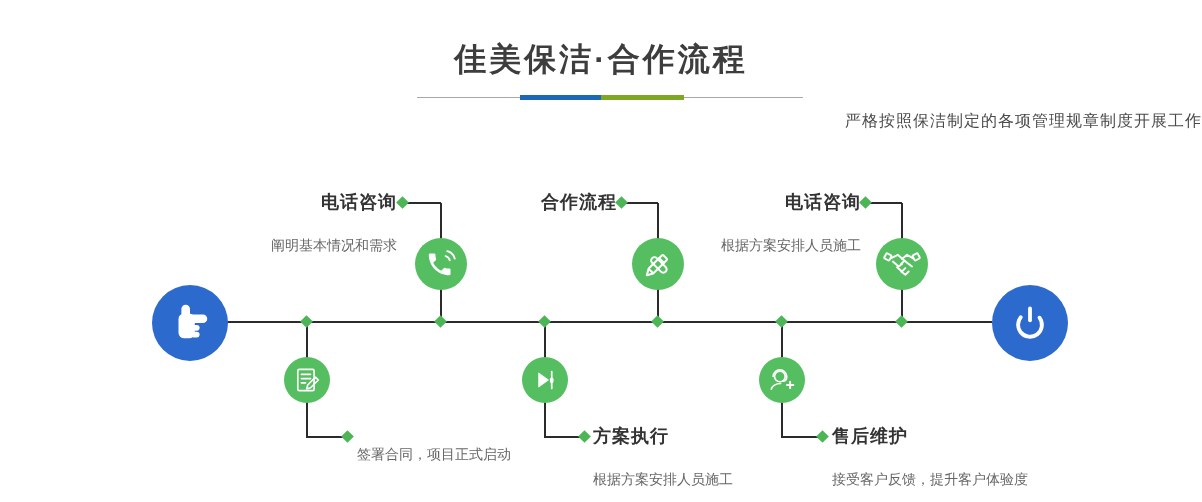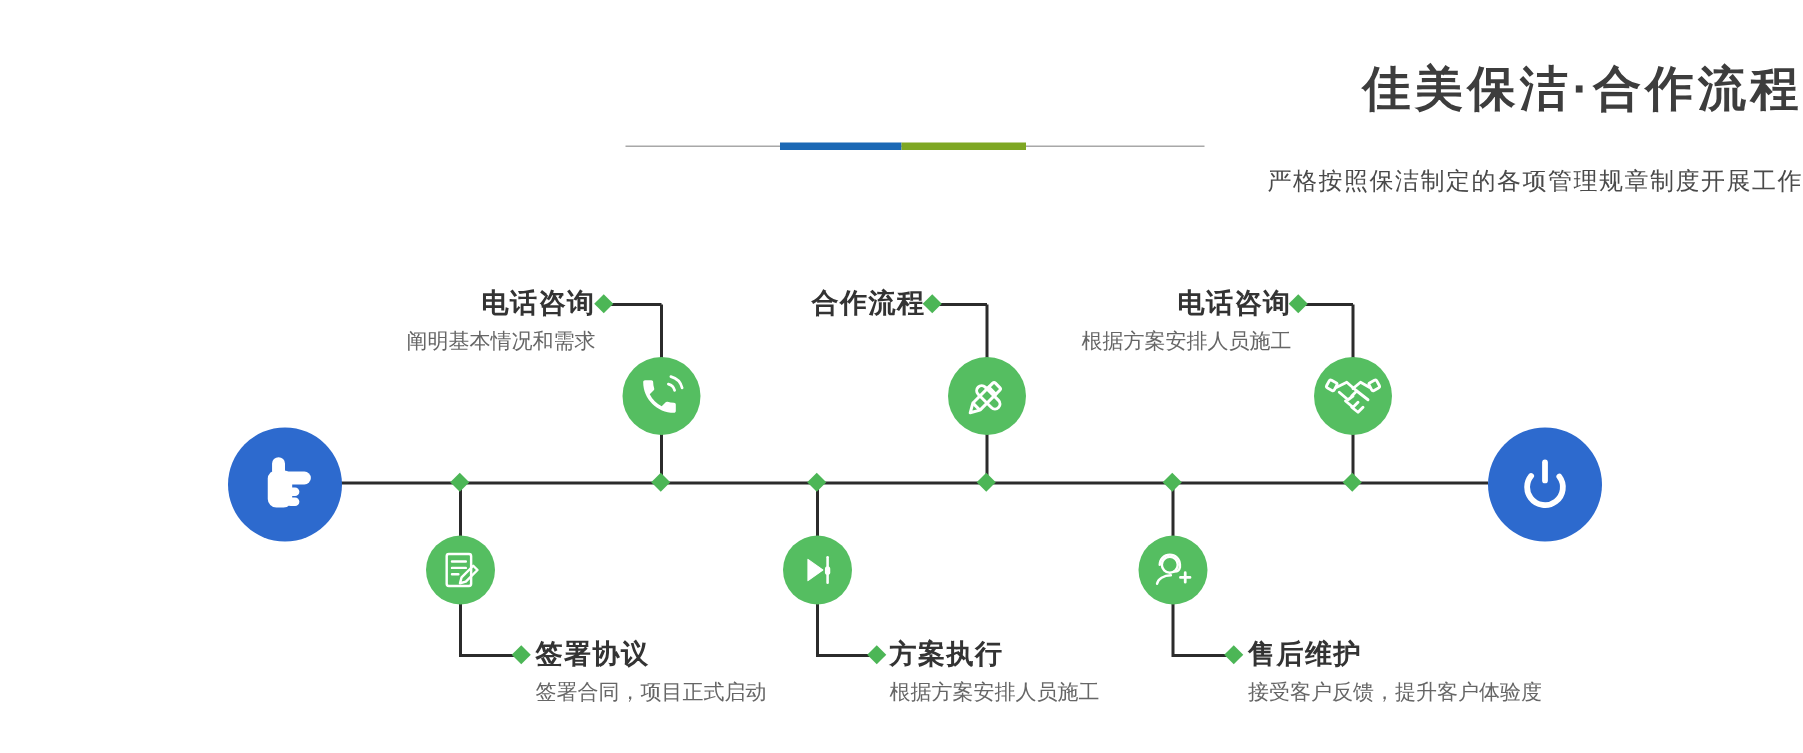--- a/index.html
+++ b/index.html
@@ -1,20 +1,20 @@
 <!DOCTYPE html>
 <html><head>
 <meta charset="utf-8">
 <style>
   html,body{margin:0;padding:0;background:#fff;}
   .canvas{position:relative;width:1202px;height:502px;background:#ffffff;overflow:hidden;
           font-family:"Liberation Sans","DejaVu Sans",sans-serif;}
 
   
-  .main-title{position:absolute;top:38px;left:0;width:100%;text-align:right;
+  .main-title{position:absolute;top:38px;left:0;width:100%;text-align:center;
               font-size:32px;font-weight:bold;color:#3d3d3d;letter-spacing:3px;}
   .divider-gray{position:absolute;top:97px;left:417px;width:386px;height:1px;background:#a8a8a8;}
   .divider-blue{position:absolute;top:95px;left:520px;width:81px;height:5px;background:#1b68b5;}
   .divider-green{position:absolute;top:95px;left:601px;width:83px;height:5px;background:#7ea723;}
   .sub-title{position:absolute;top:111px;left:0;width:100%;text-align:right;
              font-size:16px;color:#4a4a4a;letter-spacing:1px;}
 
   
   .line{position:absolute;background:#2b2b2b;z-index:1;}
   .main-line{left:227px;top:321px;width:765px;height:2px;}
@@ -39,21 +39,21 @@
   .gc-top{width:52px;height:52px;}
   .gc-bot{width:46px;height:46px;}
   .gt1{left:415px;top:238px;} .gt2{left:632px;top:238px;} .gt3{left:876px;top:238px;}
   .gb1{left:284px;top:357px;} .gb2{left:522px;top:357px;} .gb3{left:759px;top:357px;}
   .bc{width:76px;height:76px;}
   .bc-left{left:152px;top:285px;} .bc-right{left:992px;top:285px;}
 
   
   .step-text{position:absolute;z-index:2;}
   .step-text .t{font-size:18px;font-weight:bold;color:#333333;line-height:25px;letter-spacing:1px;}
-  .step-text .d{font-size:14px;color:#666666;line-height:22px;margin-top:1px;}
+  .step-text .d{font-size:14px;color:#666666;line-height:22px;margin-top:19px;}
   .top-text{text-align:right;top:190px;}
   .bot-text{text-align:left;top:424px;}
   .st1{right:805px;} .st2{right:585px;} .st3{right:341px;}
   .sb1{left:357px;}  .sb2{left:593px;}  .sb3{left:832px;}
 </style>
 </head>
 <body>
 
 <div class="canvas">
 
@@ -183,21 +183,20 @@
     <div class="d">阐明基本情况和需求</div>
   </div>
   <div class="step-text top-text st2">
     <div class="t">合作流程</div>
   </div>
   <div class="step-text top-text st3">
     <div class="t">电话咨询</div>
     <div class="d">根据方案安排人员施工</div>
   </div>
   <div class="step-text bot-text sb1">
-    <div class="t">签署协议</div>
     <div class="d">签署合同，项目正式启动</div>
   </div>
   <div class="step-text bot-text sb3">
     <div class="t">售后维护</div>
     <div class="d">接受客户反馈，提升客户体验度</div>
   </div>
   <div class="step-text bot-text sb2">
     <div class="t">方案执行</div>
     <div class="d">根据方案安排人员施工</div>
   </div>

